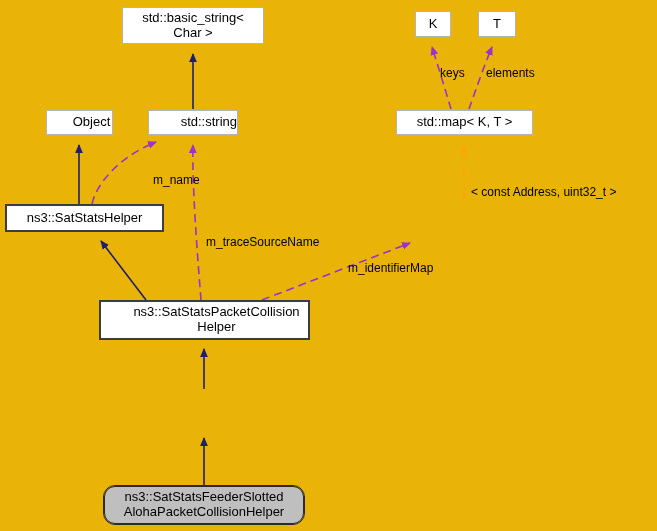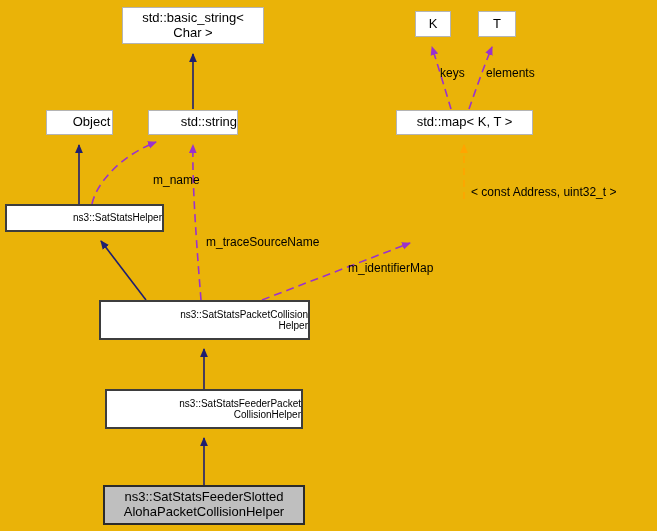--- a/index.html
+++ b/index.html
@@ -45,22 +45,21 @@
     border: 1px solid #b4b4b4;
     color: #000000;
     font-size: 13px;
   }
   
   .node.proj {
     border: 1px solid #3d3d3d;
     outline: 1px solid #3d3d3d;
     outline-offset: 0px;
     color: #000000;
-    font-size: 10px;
-    text-align: right;
+    font-size: 13px;
   }
   
   .node.focal {
     border: 1px solid #2b2b2b;
     outline: 1px solid #2b2b2b;
     background: #bfbfbf;
     color: #000000;
     font-size: 13px;
   }
   .edge-label {
@@ -163,26 +162,22 @@
 
   <div class="node proj" style="left:6px;top:205px;width:157px;height:26px;">
     <span class="node-label">ns3::SatStatsHelper</span>
   </div>
 
   <div class="node proj" style="left:100px;top:301px;width:209px;height:38px;padding-left:24px;">
     <span class="node-label">ns3::SatStatsPacketCollision
 Helper</span>
   </div>
 
-  <div class="node proj" style="left:106px;top:390px;width:196px;height:38px;">
-    <span class="node-label">ns3::SatStatsFeederPacket
-CollisionHelper</span>
-  </div>
 
-  <div class="node focal" style="left:104px;top:486px;width:200px;height:38px;">
+  <div class="node focal" style="left:104px;top:486px;width:200px;height:38px;border-radius:11px;">
     <span class="node-label">ns3::SatStatsFeederSlotted
 AlohaPacketCollisionHelper</span>
   </div>
 
   <div class="edge-label" style="left:129px;top:173px;margin-left:24px;">m_name</div>
 
   <div class="edge-label" style="left:206px;top:211px;margin-top:24px;">m_traceSourceName</div>
 
   <div class="edge-label" style="left:348px;top:261px;">m_identifierMap</div>
 

